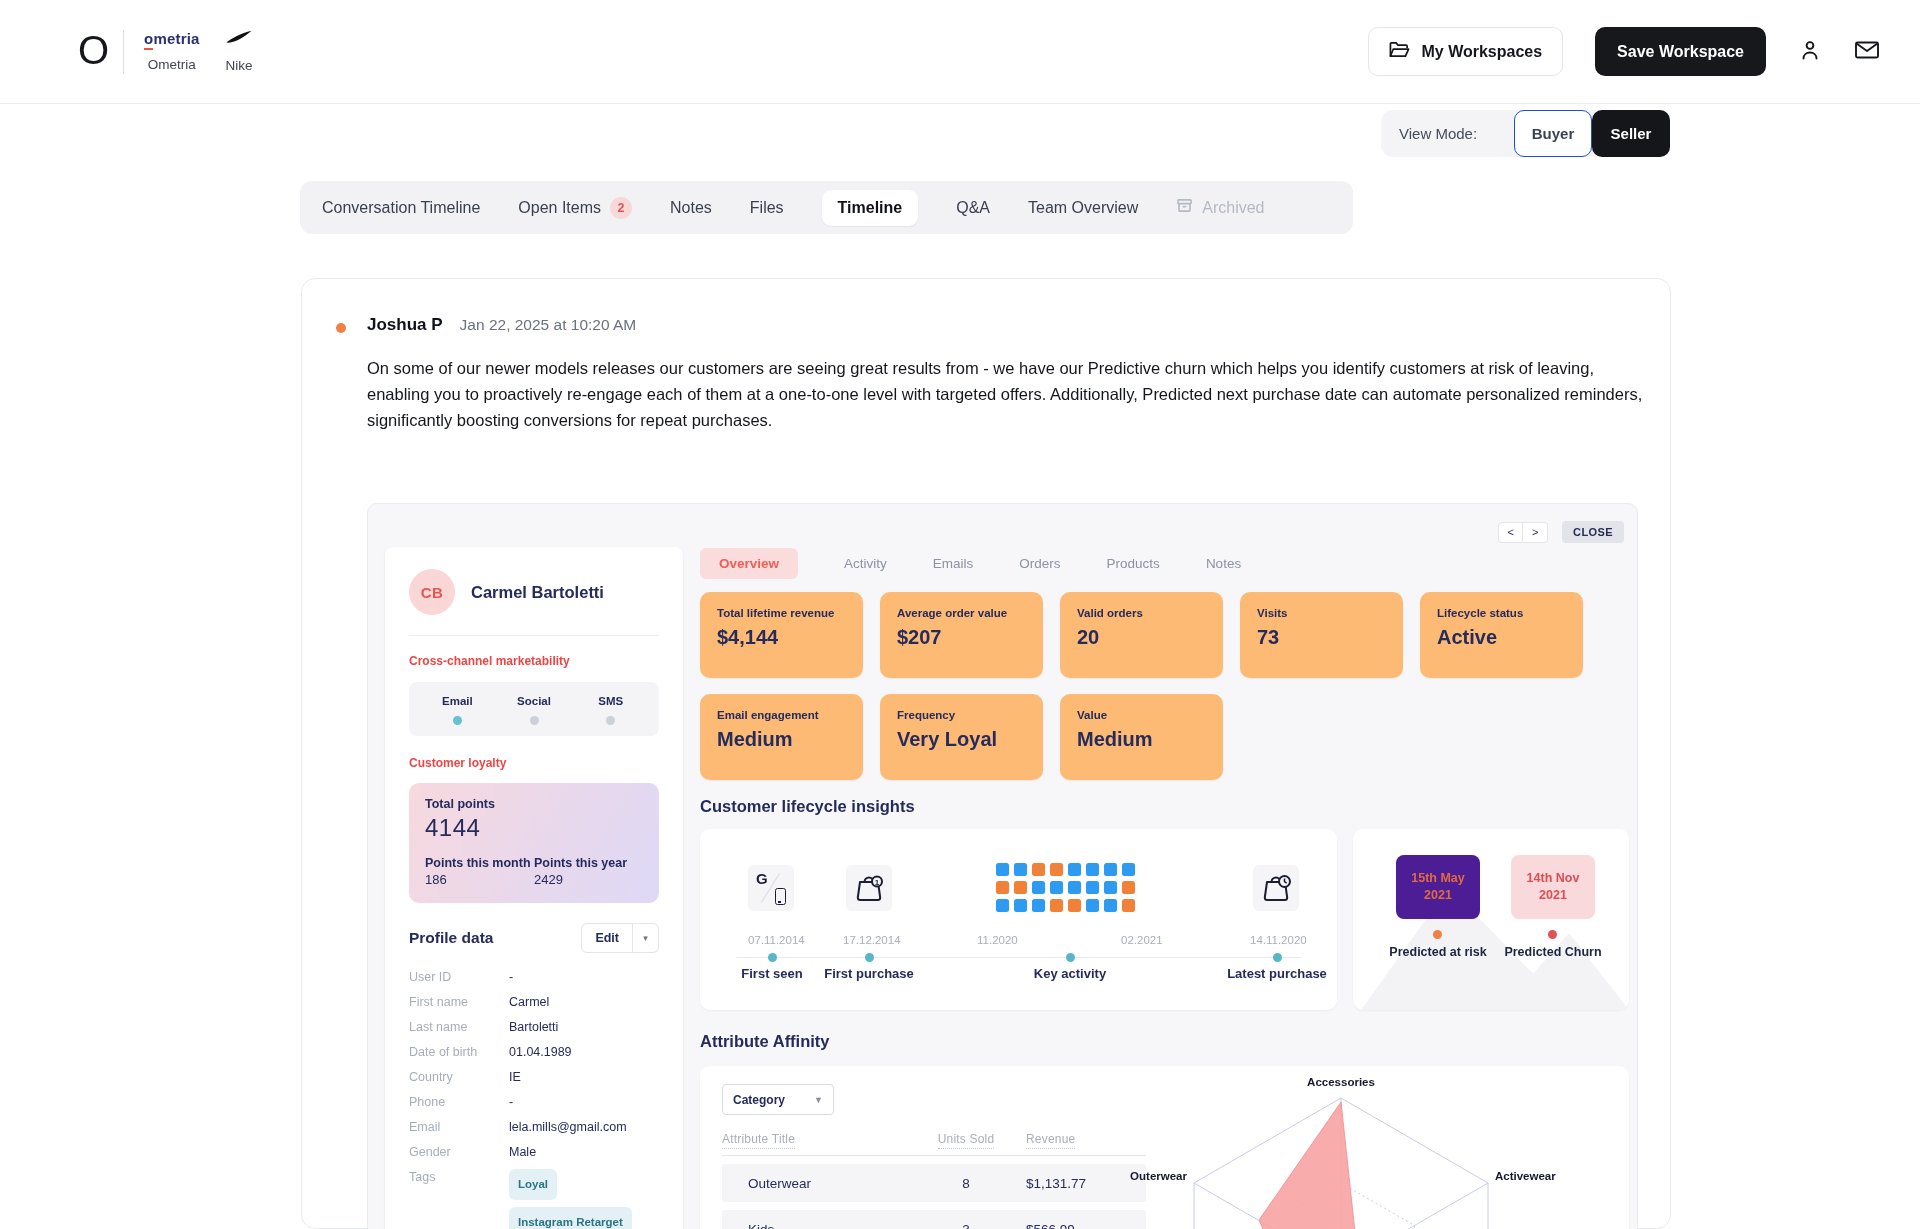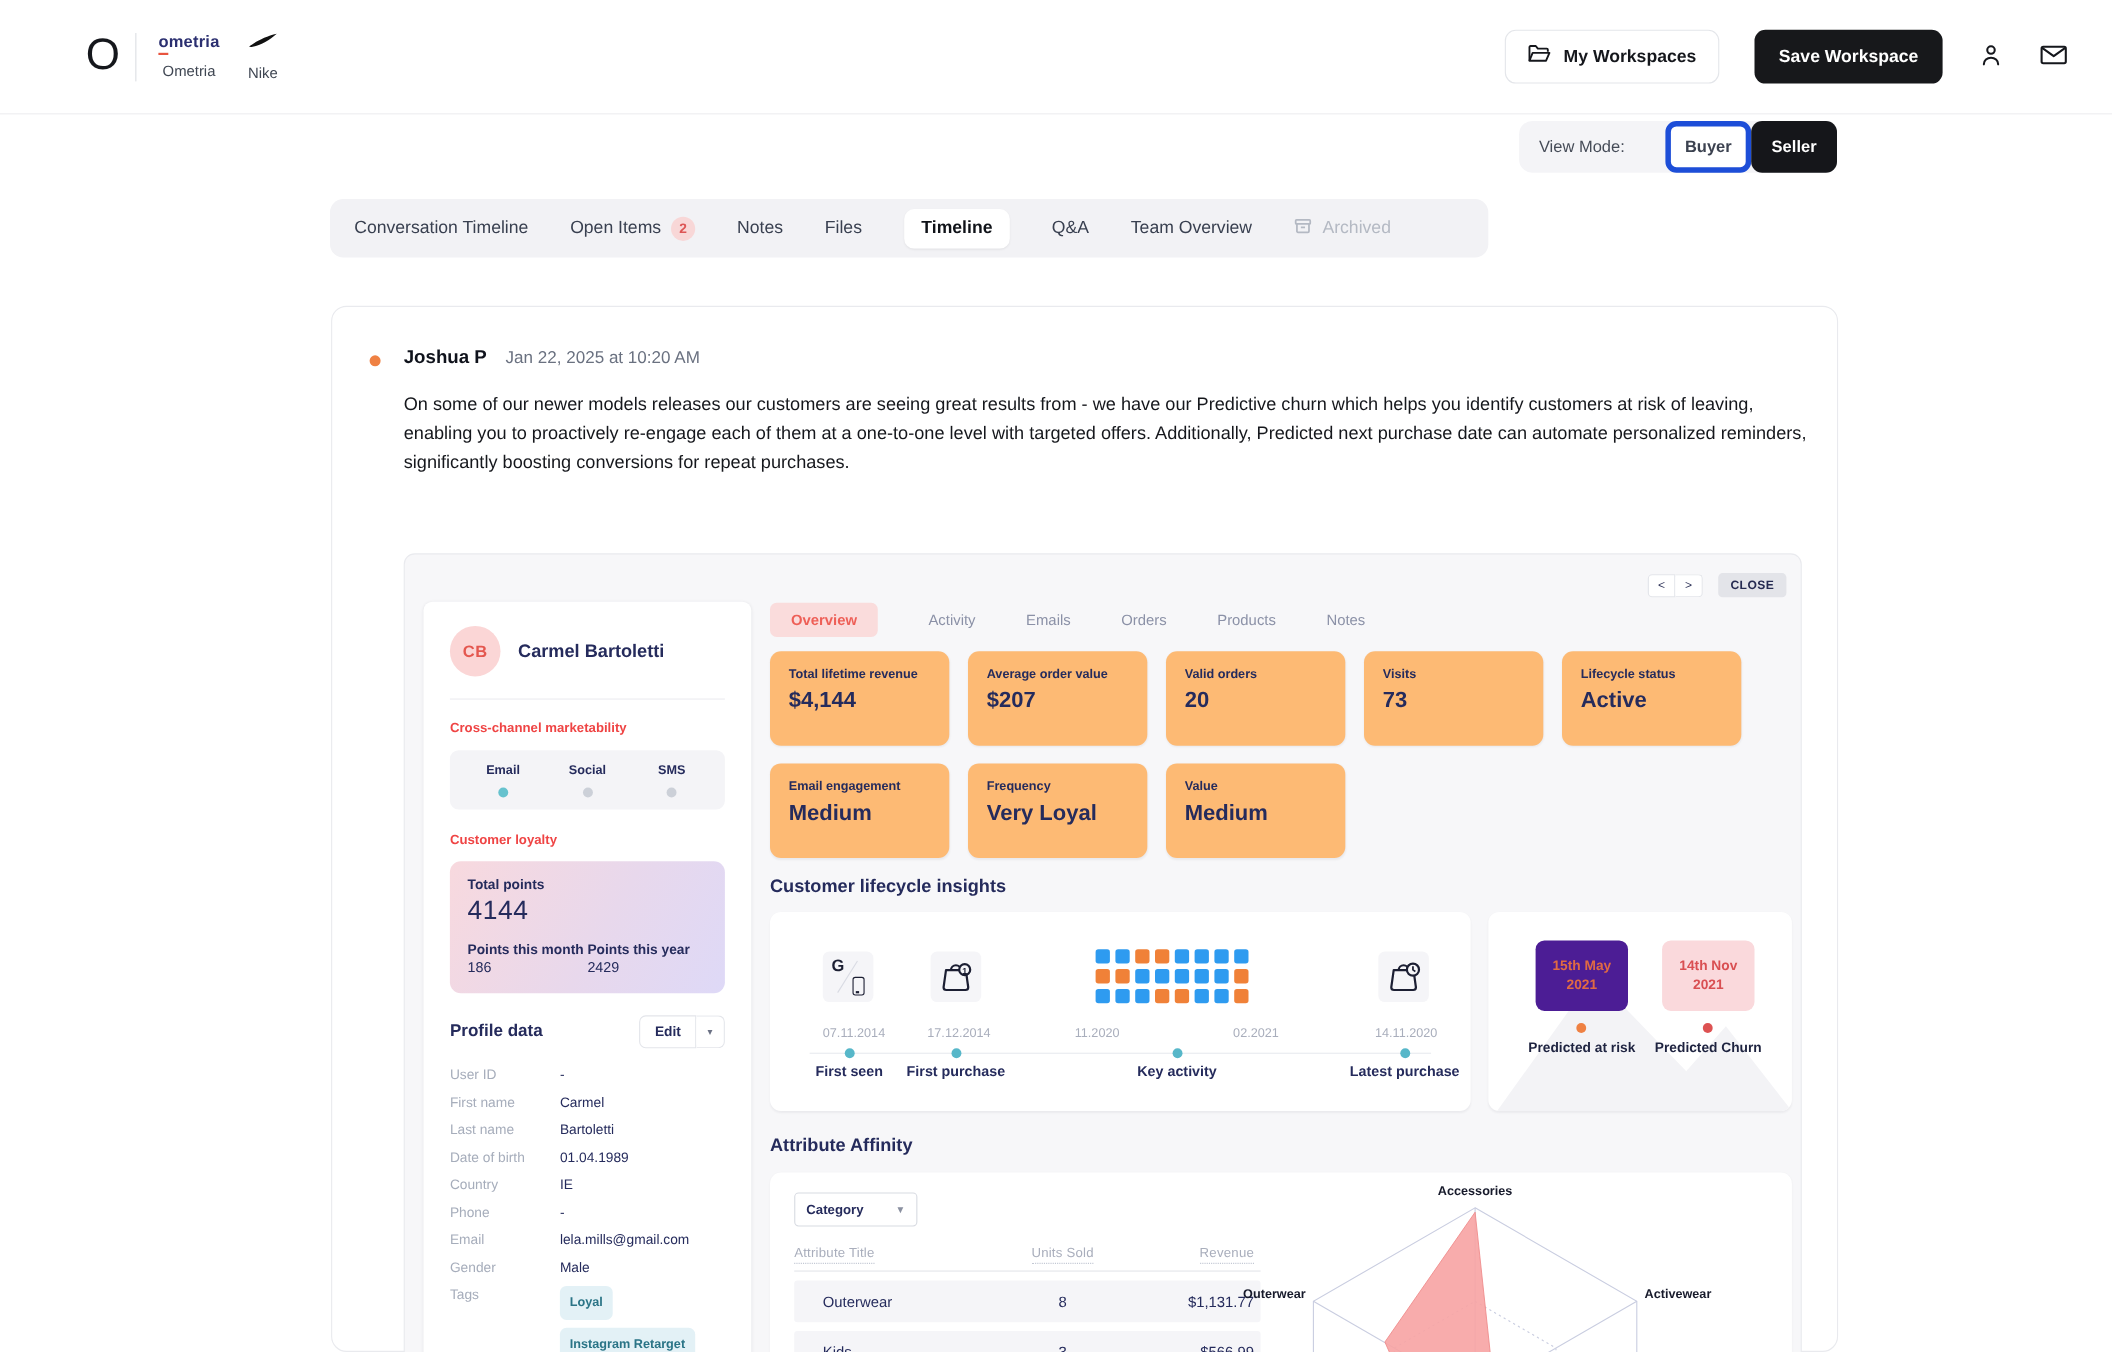--- a/index.html
+++ b/index.html
@@ -24,21 +24,21 @@
     font-size:16px; font-weight:600; color:#fff; cursor:pointer; font-family:inherit; }
   .icon-btn { background:none; border:none; cursor:pointer; display:flex; align-items:center; }
 
   
   .view-mode { position:absolute; right:250px; top:110px; height:47px; width:289px;
     background:#f4f4f7; border-radius:12px; display:flex; align-items:center; padding-left:18px; }
   .vm-label { font-size:15px; color:#454b57; }
   .vm-pills { margin-left:auto; display:flex; height:47px; }
   .vm-pill { height:47px; width:78px; display:flex; align-items:center; justify-content:center;
     font-size:15px; font-weight:600; border-radius:10px; cursor:pointer; }
-  .vm-buyer { background:#fff; color:#3c4250; border:5px solid #1d4ed8; }
+  .vm-buyer { background:#fff; color:#3c4250; border:1px solid #1d4ed8; }
   .vm-seller { background:#15161a; color:#fff; }
 
   
   .tabbar { position:absolute; left:300px; top:181px; width:1053px; height:53px; background:#f2f2f5;
     border-radius:12px; display:flex; align-items:center; padding:0 22px; gap:38px; }
   .tab { font-size:16px; color:#394050; font-weight:500; display:flex; align-items:center; gap:9px; cursor:pointer; white-space:nowrap; }
   .tab.active { background:#fff; color:#0f1218; font-weight:600; border-radius:9px; padding:9px 16px; box-shadow:0 1px 2px rgba(0,0,0,.06); }
   .tab.disabled { color:#b4b9c3; }
   .tab-badge { width:22px; height:22px; border-radius:50%; background:#f8d7d7; color:#dd5555;
     font-size:12.5px; font-weight:600; display:flex; align-items:center; justify-content:center; }
@@ -142,21 +142,21 @@
   .aff-card { position:absolute; left:0; top:562px; width:929px; height:420px; background:#fff;
     border-radius:10px; box-shadow:0 1px 2px rgba(16,24,40,.05); }
   .aff-select { position:absolute; left:22px; top:18px; width:112px; height:31px; background:#fff;
     border:1px solid #d8dbe2; border-radius:4px; display:flex; align-items:center; padding:0 10px; cursor:pointer; }
   .aff-select-label { font-size:12px; font-weight:600; color:#252b5c; }
   .aff-caret { margin-left:auto; font-size:9px; color:#8a90a0; }
   .aff-table { position:absolute; left:22px; top:66px; width:424px; }
   .at-headrow { display:flex; align-items:center; }
   .at-h { font-size:12px; color:#a9aebc; letter-spacing:.2px; }
   .at-h span { border-bottom:1px dotted #c3c8d4; padding-bottom:2px; }
-  .at-name { flex:1; } .at-units { width:120px; text-align:center; } .at-rev { width:120px; text-align:right; padding-right:6px; }
+  .at-name { flex:1; } .at-units { width:120px; text-align:center; } .at-rev { width:120px; padding-right:6px; }
   .at-divider { height:1px; background:#e3e5ea; margin-top:9px; }
   .at-row { display:flex; align-items:center; height:38px; background:#f5f5f8; border-radius:3px; margin-top:8px;
     font-size:13.5px; color:#252b5c; }
   .at-row .at-name { padding-left:26px; }
   .radar { position:absolute; left:401px; top:2px; }
   .radar text { font-size:11.5px; font-weight:700; fill:#171a2b; font-family:"Liberation Sans", sans-serif; }
 </style>
 </head>
 <body>
 

